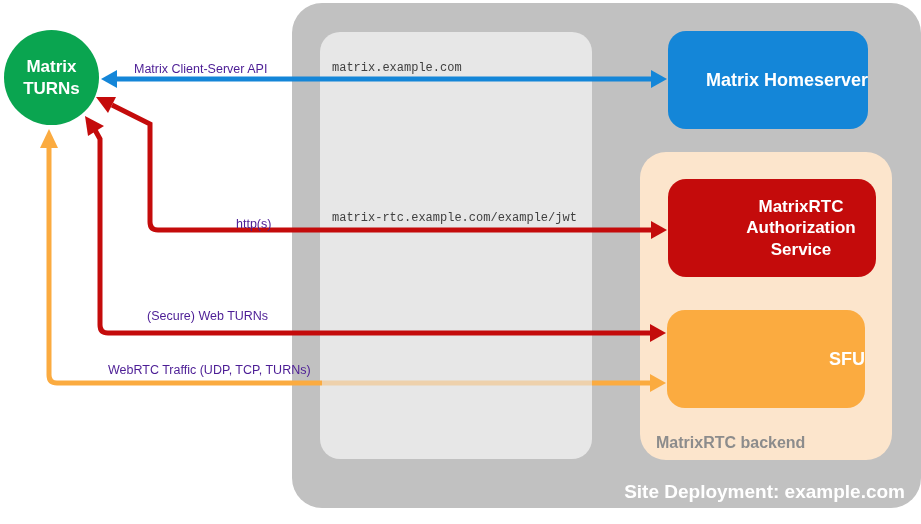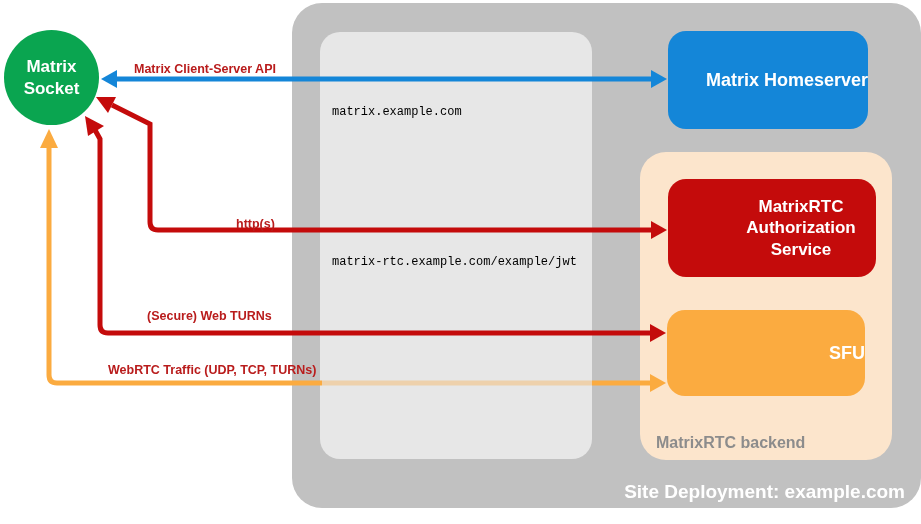--- a/index.html
+++ b/index.html
@@ -22,39 +22,39 @@
     background:#fce5cc;border-radius:26px;
   }
   
   .node{
     display:flex;align-items:center;justify-content:flex-end;text-align:center;
     color:#ffffff;font-weight:bold;border-radius:18px;
   }
   .homeserver{left:668px;top:31px;width:200px;height:98px;background:#1486d8;font-size:18px;}
   .auth-service{left:668px;top:179px;width:208px;height:98px;background:#c40b0b;font-size:17px;line-height:1.25;}
   .auth-service span{display:inline-block;max-width:150px;}
-  .sfu{left:667px;top:310px;width:198px;height:86px;background:#fbab40;font-size:18px;}
+  .sfu{left:667px;top:310px;width:198px;height:98px;background:#fbab40;font-size:18px;}
   .client-circle{
     left:4px;top:30px;width:95px;height:95px;border-radius:50%;
     background:#0aa550;display:flex;align-items:center;justify-content:center;
     text-align:center;color:#fff;font-weight:bold;font-size:17px;line-height:1.25;
   }
   .client-circle span{display:inline-block;max-width:60px;}
   
   .section-label{font-weight:bold;font-size:16px;white-space:nowrap;}
   .routing-label{left:337px;top:436px;color:#9e9e9e;}
   .backend-label{left:656px;top:434px;color:#8c8c8c;}
   .site-label{top:481px;right:16px;color:#ffffff;font-weight:bold;font-size:19px;white-space:nowrap;}
   
   .arrow-label{
-    color:#b91c1c;font-weight:bold;font-size:12.5px;white-space:nowrap;
+    color:#4c1d95;font-weight:normal;font-size:12.5px;white-space:nowrap;
   }
   
   .endpoint{
-    font-family:"Liberation Mono", monospace;font-size:12px;color:#000000;white-space:nowrap;margin-top:44px;
+    font-family:"Liberation Mono", monospace;font-size:12px;color:#404040;white-space:nowrap;
   }
   svg.arrows{left:0;top:0;pointer-events:none;}
 </style>
 </head>
 <body>
 
 <div class="canvas">
 
   <div class="abs site-container"></div>
 
@@ -68,21 +68,21 @@
 
   <div class="abs node auth-service">
     <span>MatrixRTC Authorization Service</span>
   </div>
 
   <div class="abs node sfu">
     <span>SFU</span>
   </div>
 
   <div class="abs client-circle">
-    <span>Matrix Socket</span>
+    <span>Matrix TURNs</span>
   </div>
 
   <svg class="abs arrows" width="921" height="524" viewBox="0 0 921 524">
 
     <g>
       <line x1="114" y1="79" x2="654" y2="79" stroke="#1486d8" stroke-width="5"></line>
       <polygon points="101,79 117,70 117,88" fill="#1486d8"></polygon>
       <polygon points="667,79 651,70 651,88" fill="#1486d8"></polygon>
     </g>
 

